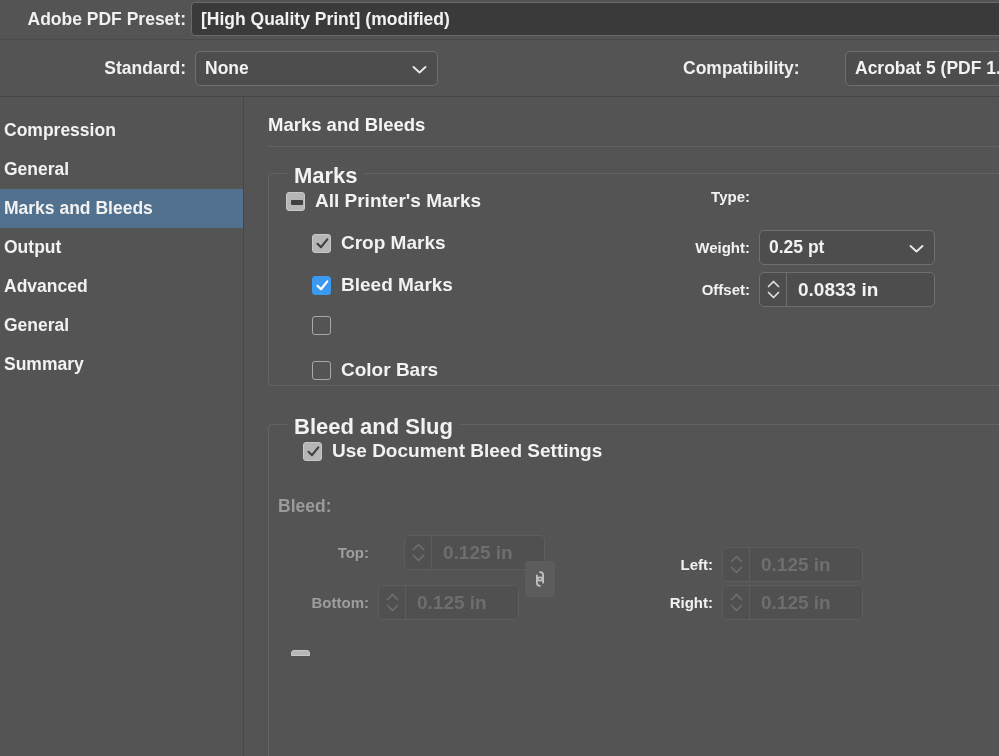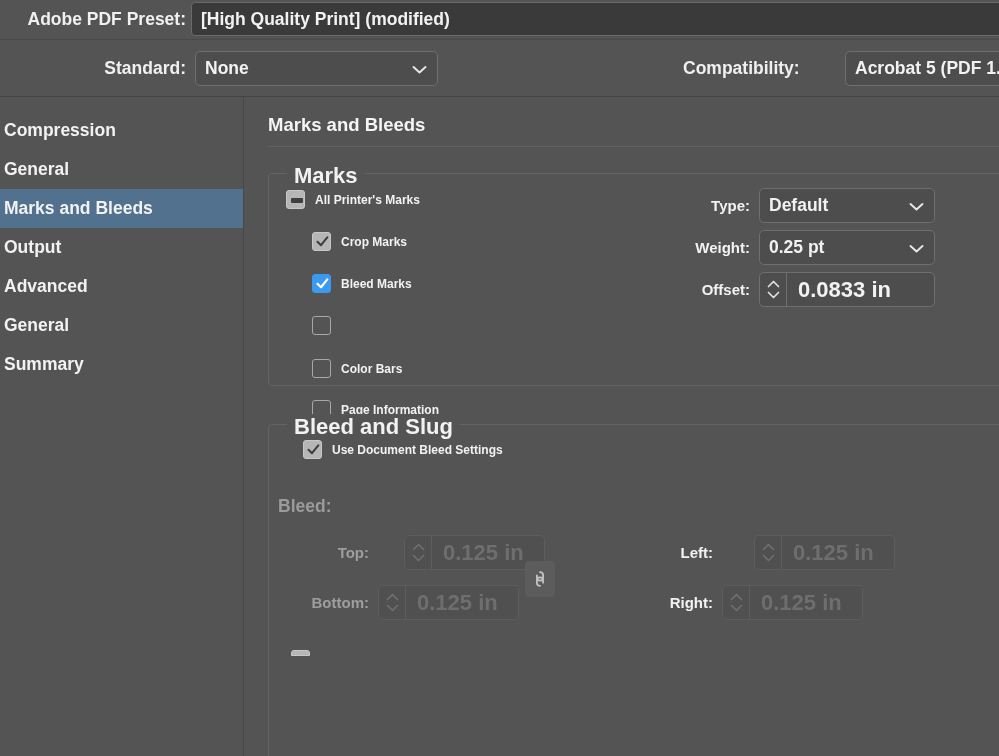--- a/index.html
+++ b/index.html
@@ -151,21 +151,21 @@
     background: #3b99ef;
     border: 1px solid #3b99ef;
   }
   .cb .tick { position: absolute; left: 2px; top: 1px; }
   .cb .dash {
     position: absolute; left: 3.5px; top: 7px;
     width: 12px; height: 5px;
     background: #3f3f3f; border-radius: 1px;
   }
   .cblabel {
-    color: #f2f2f2; font-size: 12px; font-weight: bold;
+    color: #f2f2f2; font-size: 19px; font-weight: bold;
   }
 
   
   .ctl {
     position: absolute;
     display: flex; align-items: center;
     white-space: nowrap;
   }
   .ctl-label {
     color: #f2f2f2; font-size: 15px; font-weight: bold;
@@ -189,21 +189,21 @@
     width: 27px;
     display: flex; flex-direction: column;
     align-items: center; justify-content: center;
     border-right: 1px solid #6f6f6f;
     gap: 3px;
   }
   .stepper-wrap.dim .spin { border-right-color: #5d5d5d; }
   .stepper-val {
     display: flex; align-items: center;
     padding: 0 11px;
-    color: #f2f2f2; font-size: 22px; font-weight: bold;
+    color: #f2f2f2; font-size: 19px; font-weight: bold;
     flex: 1 1 auto;
   }
   .stepper-wrap.dim .stepper-val { color: #6e6e6e; }
 
   .chain {
     position: absolute;
     width: 30px; height: 36px;
     background: #5c5c5c;
     border-radius: 4px;
     display: flex; align-items: center; justify-content: center;
@@ -292,35 +292,23 @@
 
       <div class="cbrow" style="left:43px; top:142px;">
         <span class="cb empty"></span>
       </div>
 
       <div class="cbrow" style="left:43px; top:185px;">
         <span class="cb empty"></span>
         <span class="cblabel">Color Bars</span>
       </div>
 
-      <div class="cbrow" style="left:43px; top:226px;">
-        <span class="cb empty"></span>
-        <span class="cblabel">Page Information</span>
-      </div>
 
       <div class="ctl" style="left:395px; top:14px;">
         <span class="ctl-label" style="width:86px;">Type:</span>
-        <span class="combo" style="width:176px;">
-          <span>Default</span>
-          <span class="chev">
-            <svg width="15" height="9" viewBox="0 0 15 9">
-                <path d="M1.5 1.5 L7.5 7 L13.5 1.5" fill="none" stroke="#e8e8e8" stroke-width="1.9" stroke-linecap="round" stroke-linejoin="round"></path>
-              </svg>
-          </span>
-        </span>
       </div>
 
       <div class="ctl" style="left:371px; top:56px;">
         <span class="ctl-label" style="width:110px;">Weight:</span>
         <span class="combo" style="width:176px;">
           <span>0.25 pt</span>
           <span class="chev">
             <svg width="15" height="9" viewBox="0 0 15 9">
                 <path d="M1.5 1.5 L7.5 7 L13.5 1.5" fill="none" stroke="#e8e8e8" stroke-width="1.9" stroke-linecap="round" stroke-linejoin="round"></path>
               </svg>
@@ -388,21 +376,21 @@
         </span>
       </div>
 
       <div class="chain" style="left:256px; top:136px;">
         <svg width="14" height="20" viewBox="0 0 14 20">
           <path d="M7 3.2 a3.1 3.1 0 0 1 3.1 3.1 v2.2 a3.1 3.1 0 0 1 -6.2 0 v-2.2" fill="none" stroke="#c2c2c2" stroke-width="1.8" stroke-linecap="round"></path>
           <path d="M7 16.8 a3.1 3.1 0 0 1 -3.1 -3.1 v-2.2 a3.1 3.1 0 0 1 6.2 0 v2.2" fill="none" stroke="#c2c2c2" stroke-width="1.8" stroke-linecap="round"></path>
         </svg>
       </div>
 
-      <div class="ctl" style="left:348px; top:110px;gap:32px;">
+      <div class="ctl" style="left:348px; top:122px;">
         <span class="ctl-label" style="width:96px;">Left:</span>
         <span class="stepper-wrap dim" style="width:141px;">
           <span class="spin">
             <svg width="13" height="8" viewBox="0 0 13 8">
                 <path d="M1.5 6.5 L6.5 1.5 L11.5 6.5" fill="none" stroke="#6e6e6e" stroke-width="1.7" stroke-linecap="round" stroke-linejoin="round"></path>
               </svg>
             <svg width="13" height="8" viewBox="0 0 13 8">
                 <path d="M1.5 1.5 L6.5 6.5 L11.5 1.5" fill="none" stroke="#6e6e6e" stroke-width="1.7" stroke-linecap="round" stroke-linejoin="round"></path>
               </svg>
           </span>

